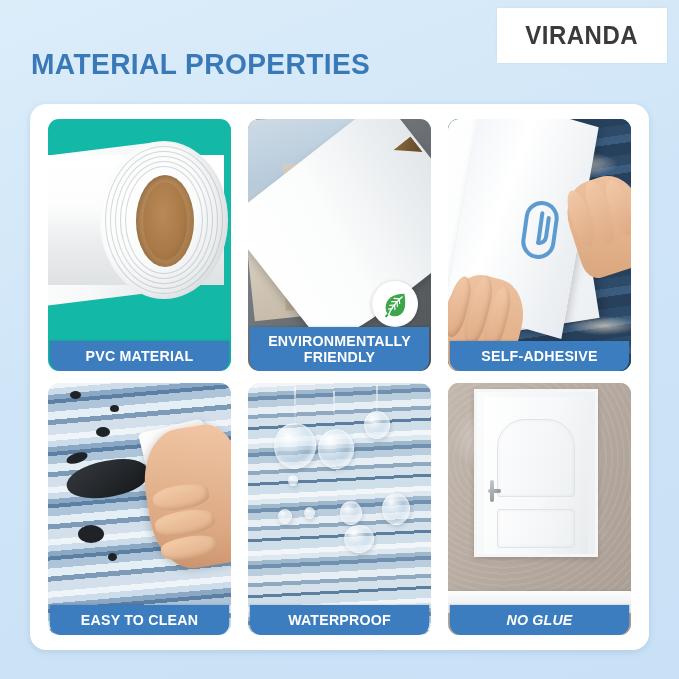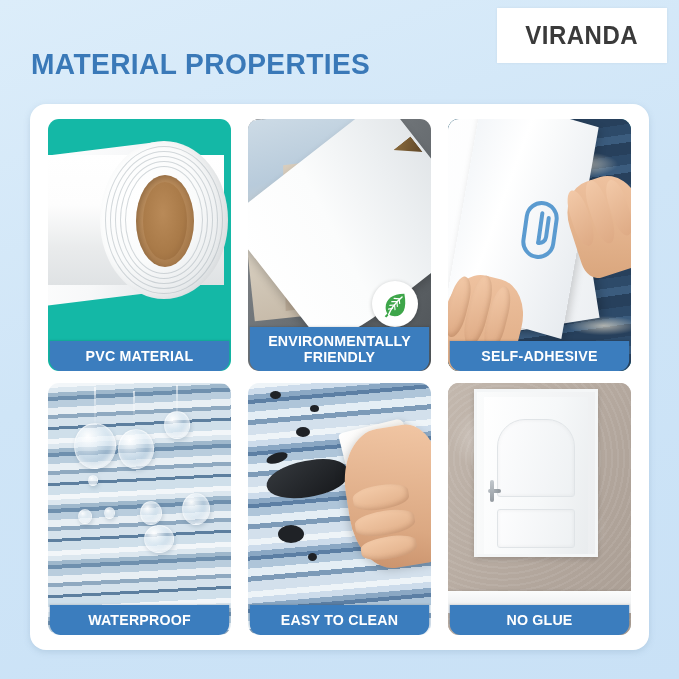--- a/index.html
+++ b/index.html
@@ -201,21 +201,21 @@
     background:linear-gradient(195deg,#f2c7a5,#dba882 70%,#c8906a);
     border-radius:42% 30% 28% 40%; transform:rotate(-9deg);
     box-shadow:-2px 2px 8px rgba(0,0,0,.18);
   }
   .t5-hand i{
     position:absolute; background:linear-gradient(170deg,#f5cdab,#e0ae88);
     border-radius:48%/38%; box-shadow:inset -2px -2px 4px rgba(150,100,70,.3);
   }
 
   
-  .t6{ background:#b8ada4; }
+  .t6{ background:#b8ada4;font-style:italic; }
   .t6-wall{
     position:absolute; inset:0;
     background:
       radial-gradient(circle at 18% 22%,rgba(255,255,255,.28),transparent 12%),
       radial-gradient(circle at 72% 58%,rgba(255,255,255,.22),transparent 14%),
       linear-gradient(120deg,#c3b8ae 0%,#b6aaa0 45%,#a99d93 100%);
   }
   .t6-wall::after{
     content:""; position:absolute; inset:0; opacity:.35;
     background:repeating-radial-gradient(circle at 30% 30%,rgba(255,255,255,.20) 0 2px,transparent 2px 6px);
@@ -326,57 +326,57 @@
         </div>
         <div class="hand t3-handR">
           <i style="left:4px;top:4px;width:18px;height:58px"></i>
           <i style="left:24px;top:0;width:19px;height:66px"></i>
           <i style="left:44px;top:6px;width:18px;height:58px"></i>
         </div>
       </div>
       <div class="label">SELF-ADHESIVE</div>
     </div>
 
+    <div class="tile t5">
+      <div class="tile-img">
+        <div class="stain" style="left:22px;top:8px;width:11px;height:8px"></div>
+        <div class="stain" style="left:62px;top:22px;width:9px;height:7px"></div>
+        <div class="stain" style="left:48px;top:44px;width:14px;height:10px"></div>
+        <div class="stain stain-big"></div>
+        <div class="stain" style="left:18px;top:70px;width:22px;height:10px;transform:rotate(-18deg)"></div>
+        <div class="stain" style="left:30px;top:142px;width:26px;height:18px;border-radius:50%"></div>
+        <div class="stain" style="left:60px;top:170px;width:9px;height:8px"></div>
+        <div class="cloth"></div>
+        <div class="t5-hand">
+          <i style="left:6px;top:56px;width:56px;height:24px"></i>
+          <i style="left:4px;top:82px;width:60px;height:24px"></i>
+          <i style="left:6px;top:108px;width:56px;height:22px"></i>
+        </div>
+      </div>
+      <div class="label">EASY TO CLEAN</div>
+    </div>
+
     <div class="tile t4">
       <div class="tile-img">
         <div class="trail" style="left:46px;top:4px;height:38px"></div>
         <div class="trail" style="left:85px;top:8px;height:28px"></div>
         <div class="trail" style="left:128px;top:2px;height:34px"></div>
         <div class="drop" style="left:26px;top:40px;width:42px;height:46px"></div>
         <div class="drop" style="left:70px;top:46px;width:36px;height:40px"></div>
         <div class="drop" style="left:116px;top:28px;width:26px;height:28px"></div>
         <div class="drop" style="left:30px;top:126px;width:14px;height:15px"></div>
         <div class="drop" style="left:56px;top:124px;width:11px;height:12px"></div>
         <div class="drop" style="left:92px;top:118px;width:22px;height:24px"></div>
         <div class="drop" style="left:96px;top:142px;width:30px;height:28px"></div>
         <div class="drop" style="left:134px;top:110px;width:28px;height:32px"></div>
         <div class="drop" style="left:40px;top:92px;width:10px;height:11px"></div>
       </div>
       <div class="label">WATERPROOF</div>
     </div>
 
-    <div class="tile t5">
-      <div class="tile-img">
-        <div class="stain" style="left:22px;top:8px;width:11px;height:8px"></div>
-        <div class="stain" style="left:62px;top:22px;width:9px;height:7px"></div>
-        <div class="stain" style="left:48px;top:44px;width:14px;height:10px"></div>
-        <div class="stain stain-big"></div>
-        <div class="stain" style="left:18px;top:70px;width:22px;height:10px;transform:rotate(-18deg)"></div>
-        <div class="stain" style="left:30px;top:142px;width:26px;height:18px;border-radius:50%"></div>
-        <div class="stain" style="left:60px;top:170px;width:9px;height:8px"></div>
-        <div class="cloth"></div>
-        <div class="t5-hand">
-          <i style="left:6px;top:56px;width:56px;height:24px"></i>
-          <i style="left:4px;top:82px;width:60px;height:24px"></i>
-          <i style="left:6px;top:108px;width:56px;height:22px"></i>
-        </div>
-      </div>
-      <div class="label">EASY TO CLEAN</div>
-    </div>
-
     <div class="tile t6">
       <div class="tile-img">
         <div class="t6-wall"></div>
         <div class="baseboard"></div>
         <div class="door-frame">
           <div class="door">
             <div class="door-panel door-p1"></div>
             <div class="door-panel door-p2"></div>
             <div class="door-handle"></div>
           </div>

